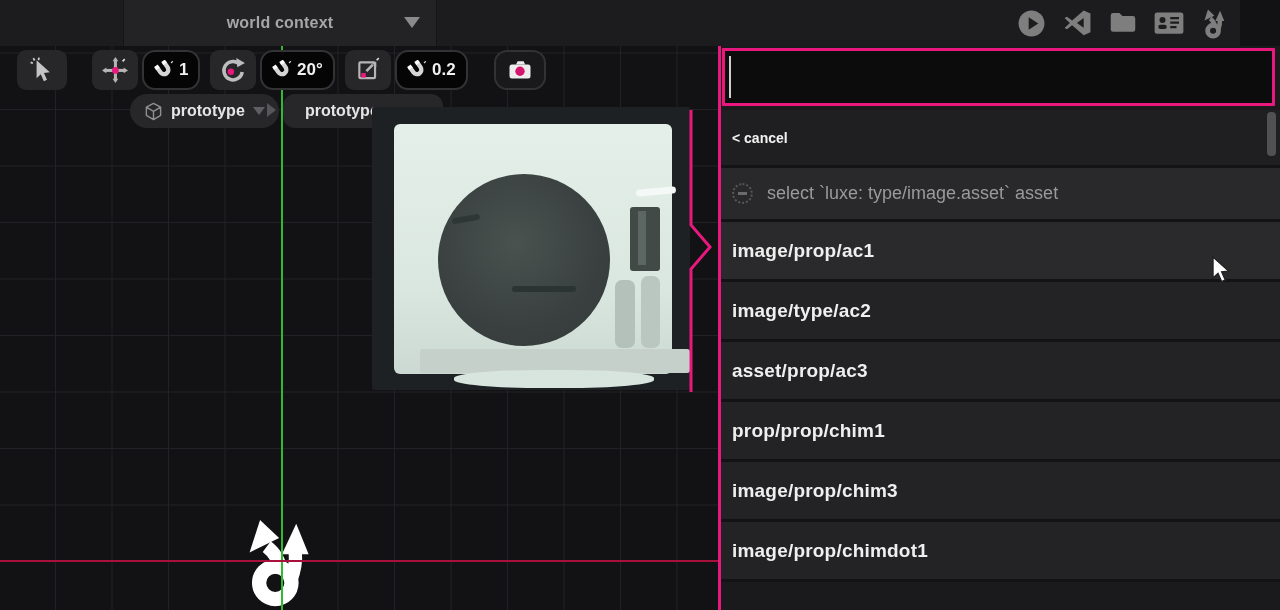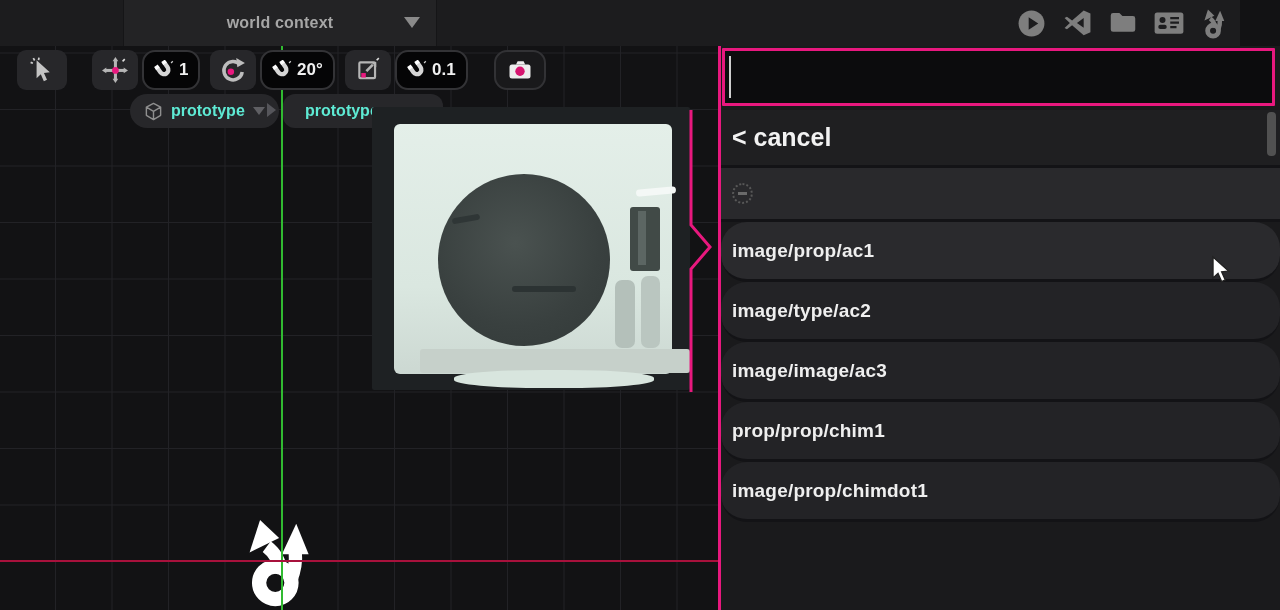--- a/index.html
+++ b/index.html
@@ -31,21 +31,21 @@
   .toolbtn { position:absolute; top:0; height:40px; background:#27272a; border-radius:9px;
     display:flex; align-items:center; justify-content:center; cursor:pointer; }
   .snap-pill { position:absolute; top:0; height:40px; background:#050506; border:2px solid #333336;
     border-radius:13px; display:flex; align-items:center; justify-content:center; gap:4px;
     color:#f0f0f0; font-weight:700; font-size:17px; cursor:pointer; padding:0 10px; }
 
   
   #breadcrumb { position:absolute; left:0; top:48px; height:34px; z-index:4; }
   .chip { position:absolute; top:0; height:34px; background:#27272a; border-radius:17px;
     display:flex; align-items:center; gap:8px; padding:0 14px; cursor:pointer; }
-  .chip .lbl { color:#5eead4; font-size:16px; font-weight:700; }
+  .chip .lbl { color:#e5e5e5; font-size:16px; font-weight:700; }
   .chip .dn { width:0; height:0; border-left:6px solid transparent; border-right:6px solid transparent; border-top:8px solid #5f5f63; }
   #crumb-sep { position:absolute; left:267px; top:9px; width:0; height:0;
     border-top:7px solid transparent; border-bottom:7px solid transparent; border-left:9px solid #55555a; }
 
   
   #artwork { position:absolute; left:372px; top:61px; width:318px; height:283px; background:#1e2123; border-radius:2px; z-index:5; }
   #art-box { position:absolute; left:22px; top:17px; width:278px; height:250px; border-radius:6px;
     background:linear-gradient(180deg,#e4efe9 0%,#dae7e0 65%,#ccd8d2 100%); }
   #art-fan { position:absolute; left:44px; top:50px; width:172px; height:172px; border-radius:50%;
     background:radial-gradient(circle at 45% 40%, #4a5250 0%, #39403f 60%, #323938 100%); }
@@ -64,23 +64,23 @@
 
   
   #panel { position:absolute; left:718px; top:46px; width:562px; height:564px; background:#1a1a1c;
     border-left:3px solid #e8187e; z-index:10; overflow:hidden; }
   #palette-input { position:absolute; left:1px; top:2px; width:553px; height:58px;
     background:#0c0c0d; border:3px solid #e8187e; color:#e8e8e8; font-size:19px;
     padding:0 10px; outline:none; border-radius:1px; font-family:"Liberation Sans",sans-serif; }
   #input-caret { position:absolute; left:8px; top:10px; width:2px; height:42px; background:#cfcfcf; z-index:11; }
   #p-list { position:absolute; left:0; top:64px; width:559px; }
   .p-row { width:100%; border-bottom:3px solid #131316; display:flex; align-items:center; padding-left:11px; cursor:pointer; }
-  #row-cancel { height:58px; background:#1f1f21; color:#f2f2f2; font-size:25px; font-weight:700; }
+  #row-cancel { height:58px; background:#1f1f21; color:#f2f2f2; font-size:14px; font-weight:700; }
   #row-hint { height:54px; background:#29292c; color:#9a9a9a; font-size:18px; gap:14px; }
-  .p-row.item { height:60px; background:#232326; color:#efefef; font-size:19px; font-weight:700; letter-spacing:.2px;border-radius:26px; }
+  .p-row.item { height:60px; background:#232326; color:#efefef; font-size:19px; font-weight:700; letter-spacing:.2px; }
   #p-list .item:nth-of-type(1) { background:#2a2a2d; }
   .hint-ic { width:21px; height:21px; border-radius:50%; border:2px dotted #585858;
     display:inline-flex; align-items:center; justify-content:center; flex:0 0 auto; }
   .hint-ic i { display:block; width:9px; height:3px; background:#6a6a6a; }
   #scroll-thumb { position:absolute; right:4px; top:66px; width:9px; height:44px; background:#515151; border-radius:4px; cursor:pointer; }
 
   
   #mouse-cursor { position:absolute; left:1206px; top:255px; z-index:100; pointer-events:none; }
 </style>
 </head>
@@ -208,21 +208,21 @@
         <rect x="5.8" y="14.8" width="4.2" height="4.2" fill="#e8187e"></rect>
         <line x1="10.5" y1="13" x2="16.5" y2="7" stroke="#b5b5b5" stroke-width="2.4"></line>
         <polygon points="14.8,4.6 19.6,4.6 19.6,9.4" fill="#b5b5b5"></polygon>
         <line x1="20" y1="3" x2="22" y2="1" stroke="#dedede" stroke-width="1.5"></line>
       </svg>
     </div>
     <div class="snap-pill" style="left:395px;">
       <svg width="21" height="21" viewBox="0 0 24 24">
           <use href="#sym-magnet"></use>
         </svg>
-      <span>0.1</span>
+      <span>0.2</span>
     </div>
     <div class="toolbtn" style="left:494px; width:52px; background:#19191b; border:2px solid #323235; border-radius:13px;">
       <svg width="28" height="26" viewBox="0 0 26 26">
         <path d="M9,7.5 l1.6,-3.2 h6 l1.6,3.2 Z" fill="#ececec"></path>
         <rect x="2.5" y="7.5" width="21" height="14" rx="2.5" fill="#ececec"></rect>
         <circle cx="13" cy="14.3" r="4.7" fill="#d6156f"></circle>
       </svg>
     </div>
   </div>
 
@@ -266,34 +266,38 @@
   <div id="input-caret"></div>
 
   <div id="p-list">
     <div class="p-row" id="row-cancel">
       <span>&lt; cancel</span>
     </div>
     <div class="p-row" id="row-hint">
       <span class="hint-ic">
           <i></i>
         </span>
+      <span>select `luxe: type/image.asset` asset</span>
     </div>
     <div id="item-list">
 
     <div class="p-row item">
           <span>image/prop/ac1</span>
         </div>
         <div class="p-row item">
           <span>image/type/ac2</span>
         </div>
         <div class="p-row item">
-          <span>image/image/ac3</span>
+          <span>asset/prop/ac3</span>
         </div>
         <div class="p-row item">
           <span>prop/prop/chim1</span>
+        </div>
+        <div class="p-row item">
+          <span>image/prop/chim3</span>
         </div>
         <div class="p-row item">
           <span>image/prop/chimdot1</span>
         </div>
       </div>
   </div>
 
   <div id="scroll-thumb"></div>
 </div>
 

